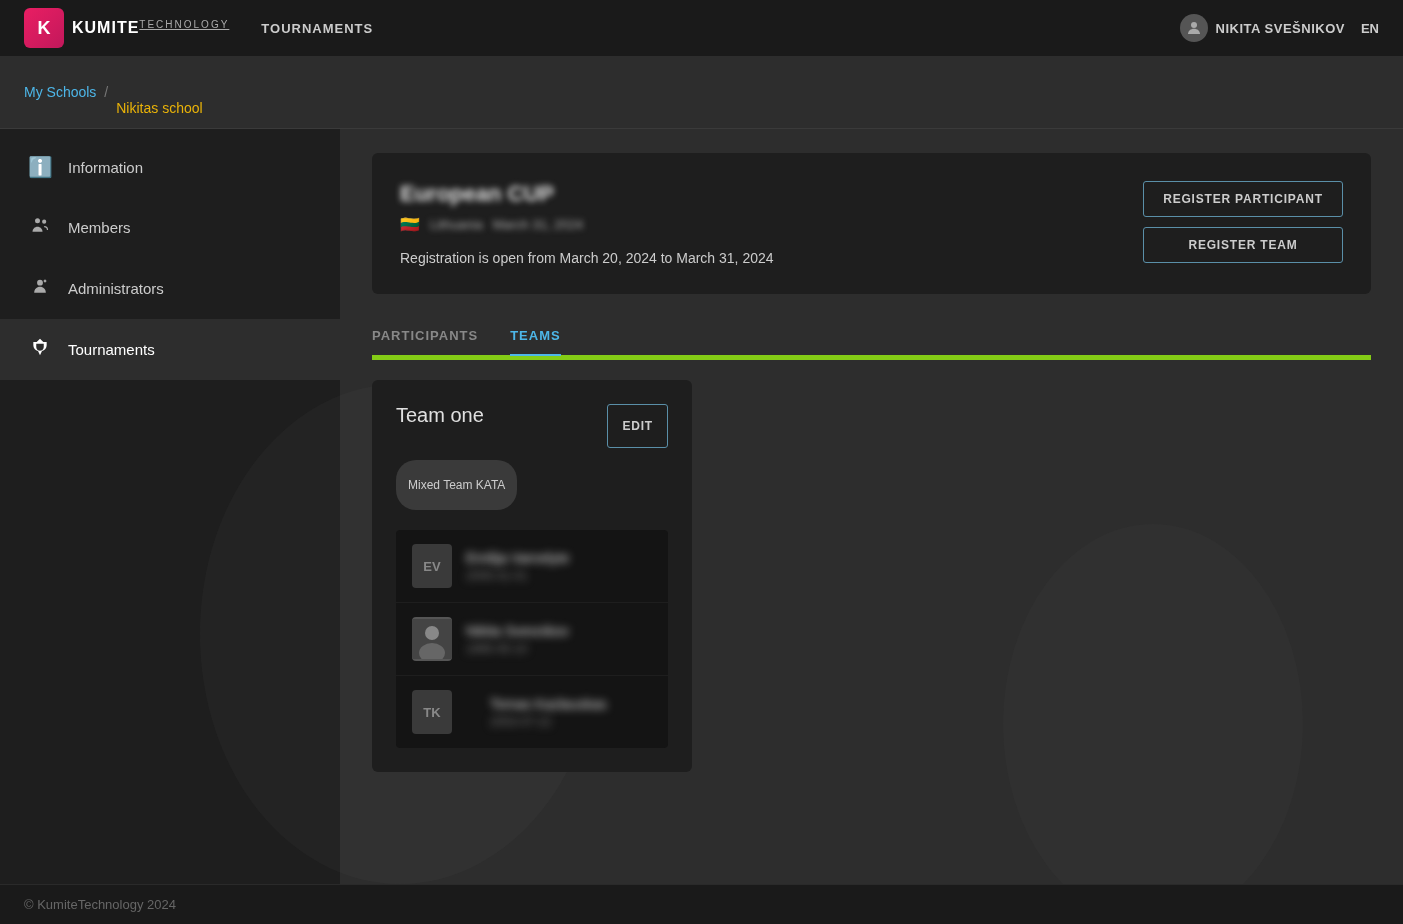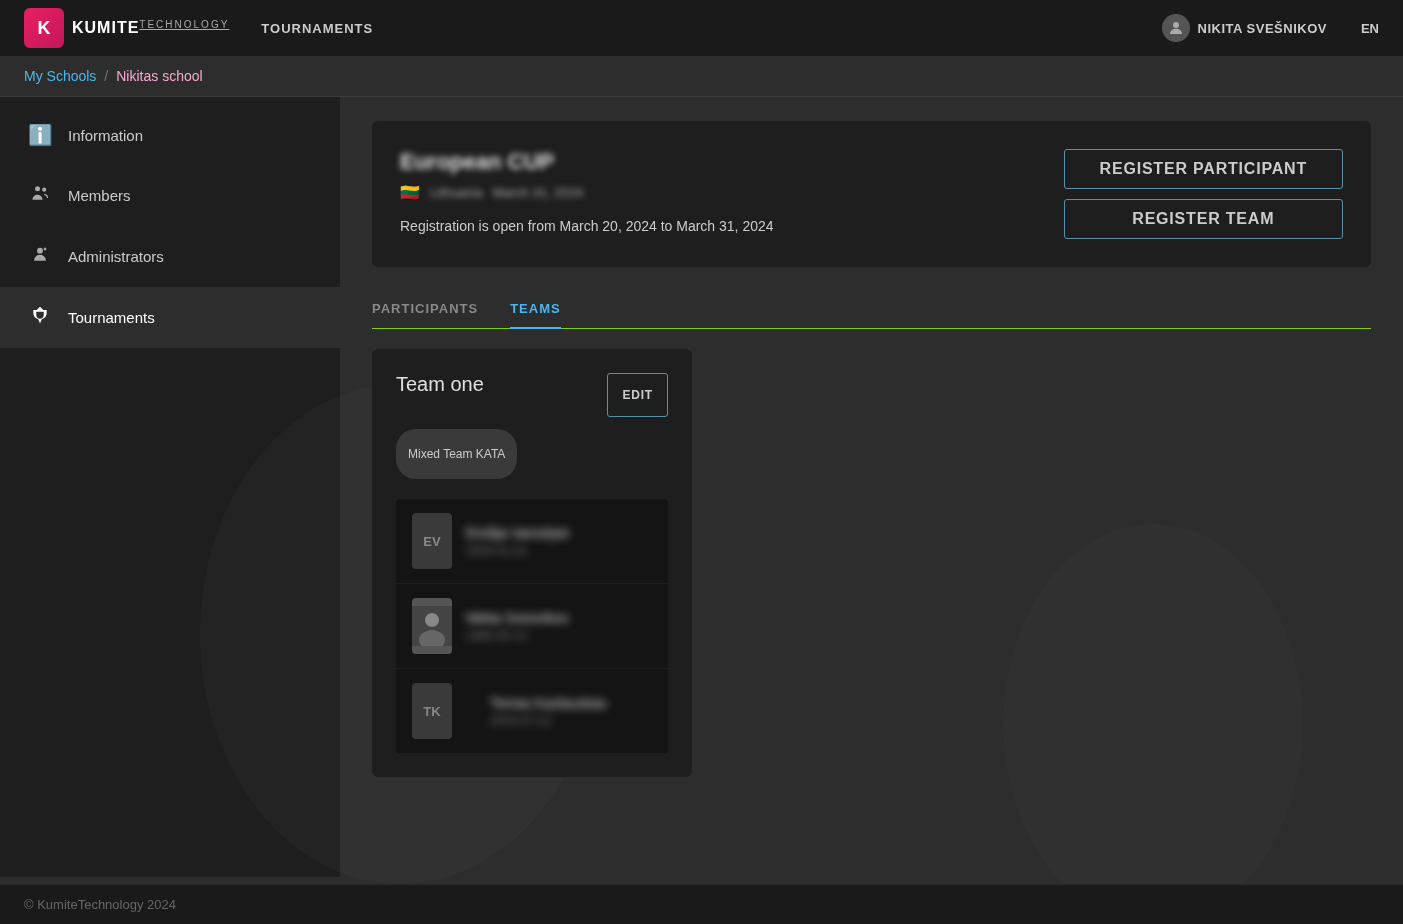--- a/index.html
+++ b/index.html
@@ -66,21 +66,21 @@
       color: #ccc;
       font-size: 13px;
       font-weight: 600;
       letter-spacing: 1px;
       text-transform: uppercase;
       cursor: pointer;
     }
     .topnav-right {
       display: flex;
       align-items: center;
-      gap: 34px;
+      gap: 16px;
     }
     .user-info {
       display: flex;
       align-items: center;
       gap: 8px;
       color: #ccc;
       font-size: 13px;
       font-weight: 600;
       letter-spacing: 0.5px;
     }
@@ -112,21 +112,22 @@
       border-bottom: 1px solid #3a3a3a;
     }
     .breadcrumb-link {
       color: #4db6e8;
       cursor: pointer;
     }
     .breadcrumb-separator {
       color: #777;
     }
     .breadcrumb-current {
-      color: #f9a8d4;
+      color: #eab308;
+      margin-top: 32px;
     }
 
     
     .main-layout {
       display: flex;
       min-height: calc(924px - 56px - 48px - 40px);
       position: relative;
     }
 
     
@@ -237,38 +238,38 @@
     }
     .tournament-actions {
       display: flex;
       flex-direction: column;
       gap: 10px;
     }
     .btn-outline {
       border: 1px solid #5a8fa8;
       background: transparent;
       color: #ccc;
-      font-size: 16px;
+      font-size: 12px;
       font-weight: 600;
       letter-spacing: 0.8px;
-      padding: 10px 35px;
+      padding: 10px 16px;
       cursor: pointer;
       text-transform: uppercase;
       border-radius: 3px;
       white-space: nowrap;
       min-width: 200px;
       text-align: center;
     }
 
     
     .tabs-bar {
       display: flex;
       gap: 32px;
       margin-bottom: 20px;
-      border-bottom: 1px solid #84cc16;
+      border-bottom: 5px solid #84cc16;
       position: relative;
       z-index: 1;
     }
     .tab {
       padding: 10px 0 12px;
       font-size: 13px;
       font-weight: 600;
       letter-spacing: 1px;
       text-transform: uppercase;
       color: #888;
@@ -342,21 +343,21 @@
       gap: 14px;
       padding: 14px 16px;
       border-bottom: 1px solid #1e1e1e;
     }
     .member-item:last-child {
       border-bottom: none;
       gap: 38px;
     }
     .member-avatar {
       width: 40px;
-      height: 56px;
+      height: 44px;
       border-radius: 4px;
       background-color: #3a3a3a;
       display: flex;
       align-items: center;
       justify-content: center;
       font-size: 13px;
       font-weight: 700;
       color: #888;
       flex-shrink: 0;
       overflow: hidden;

